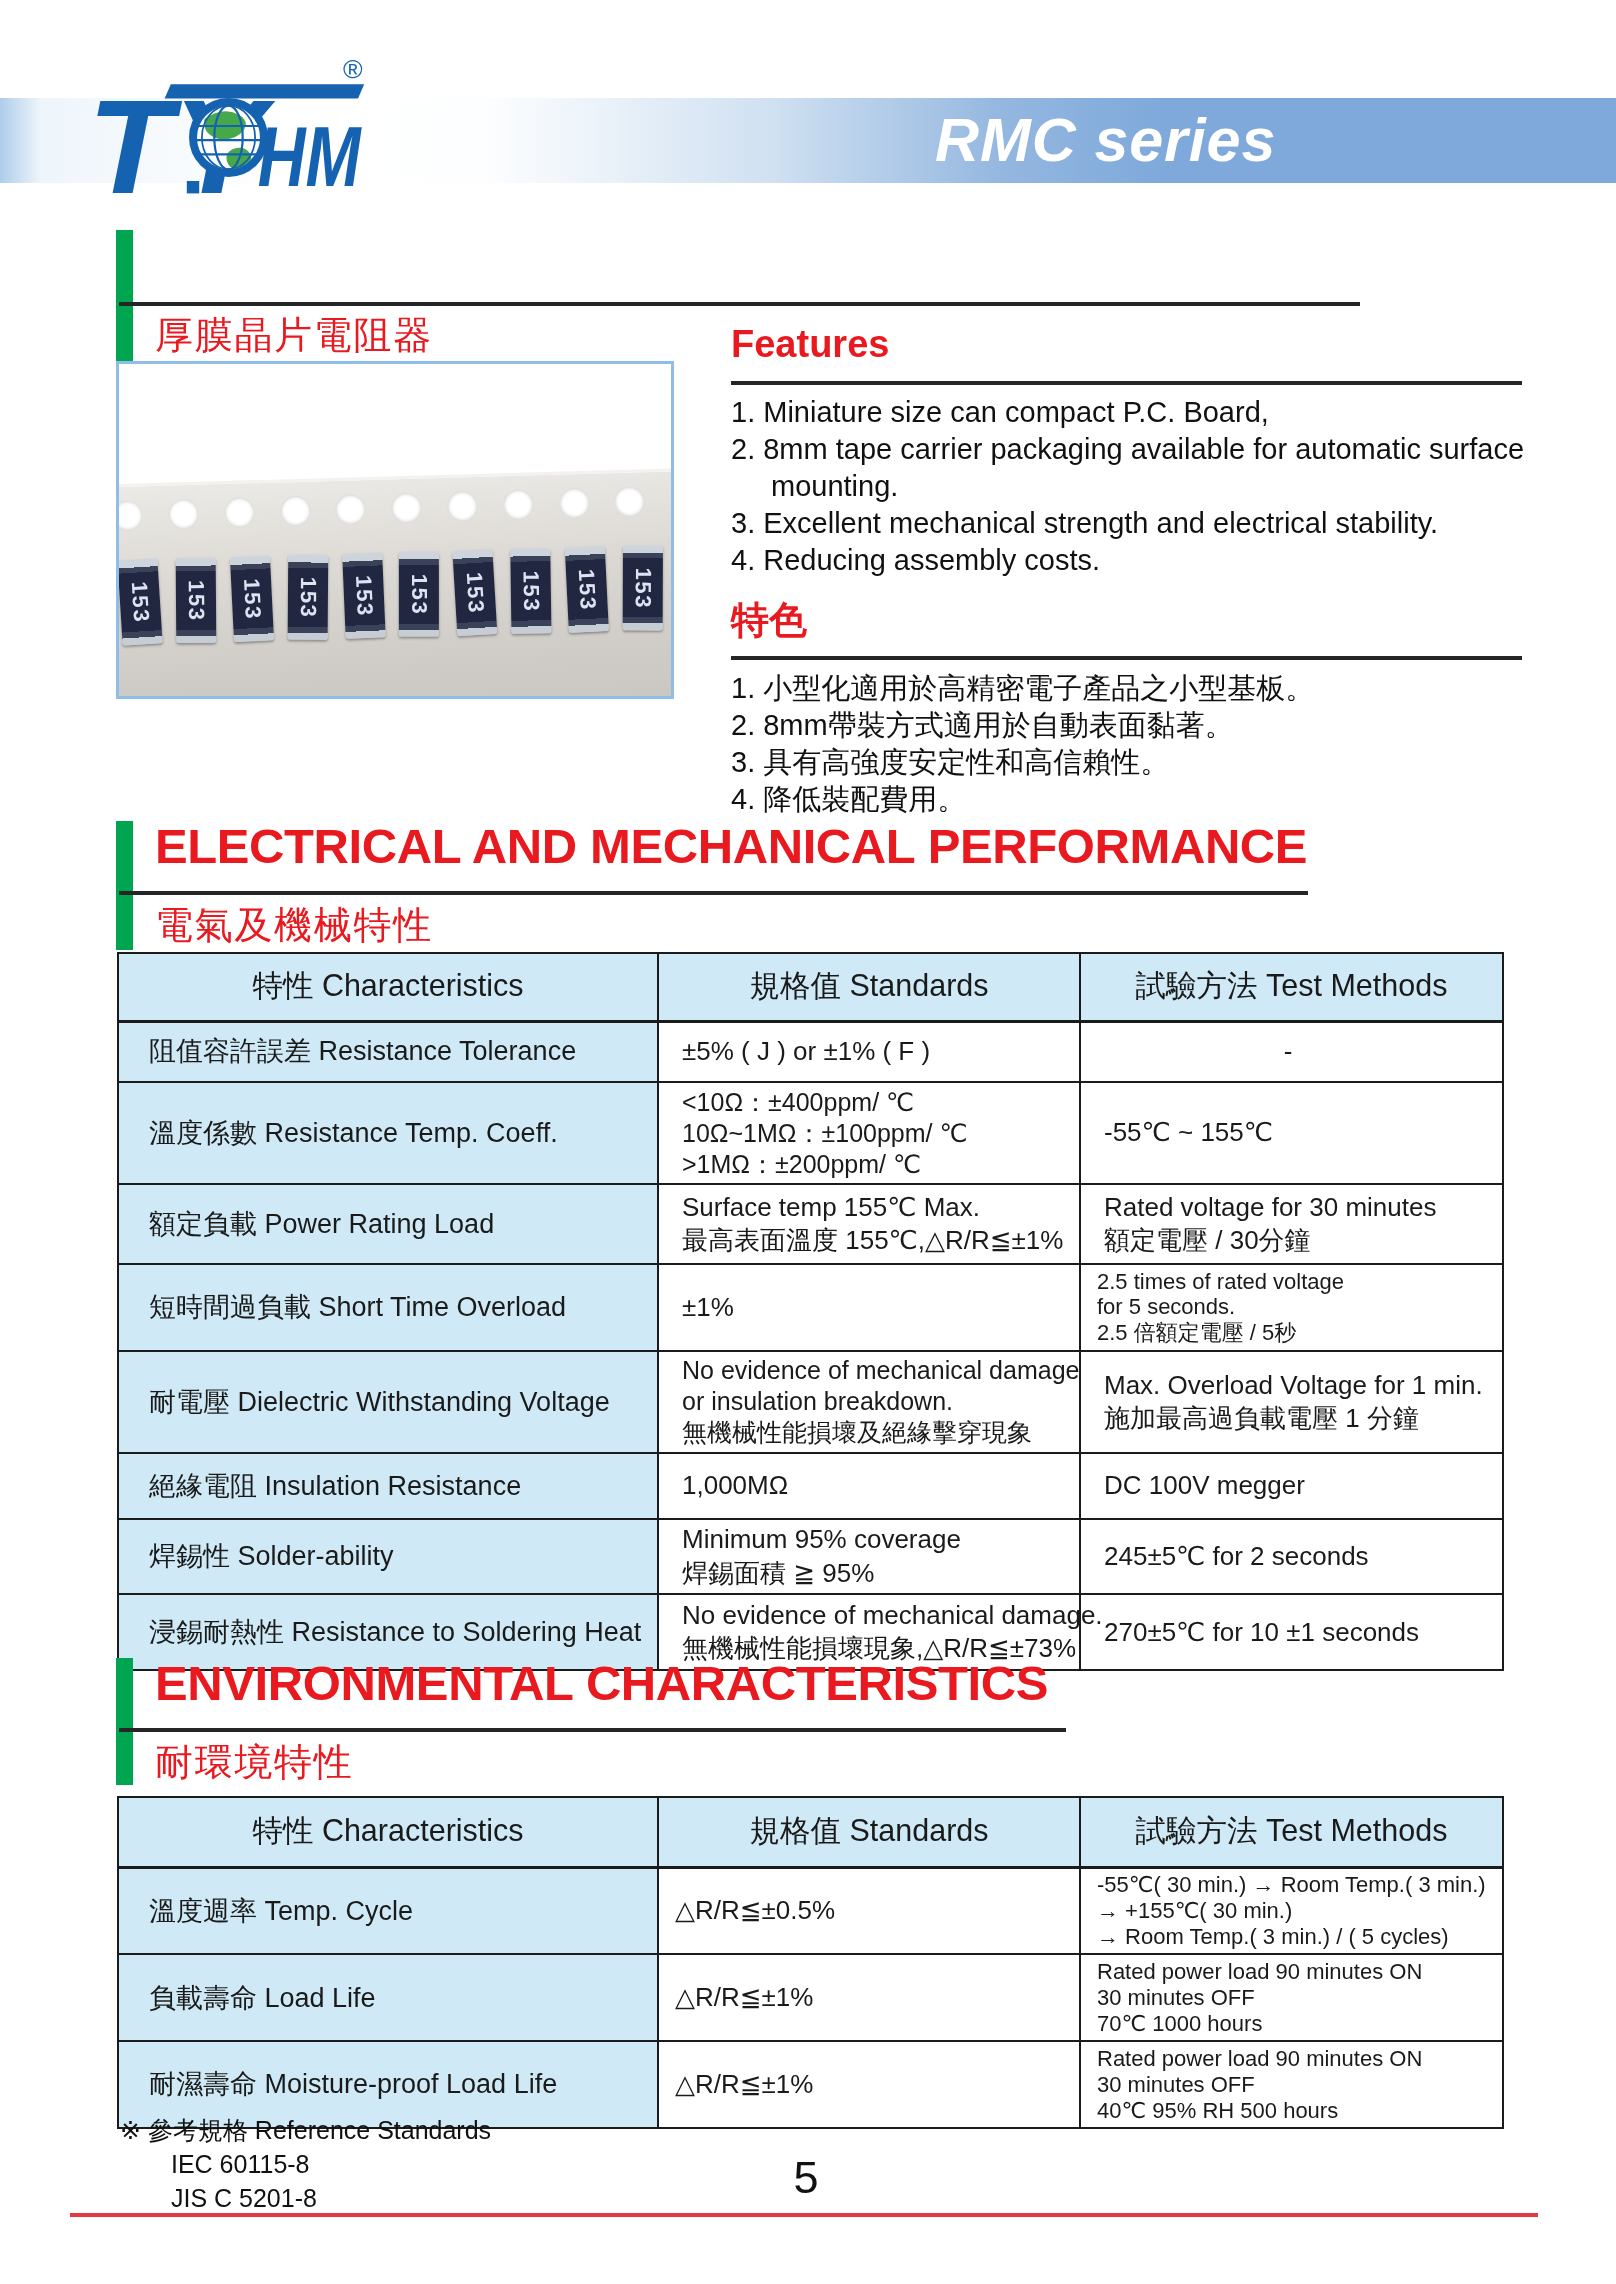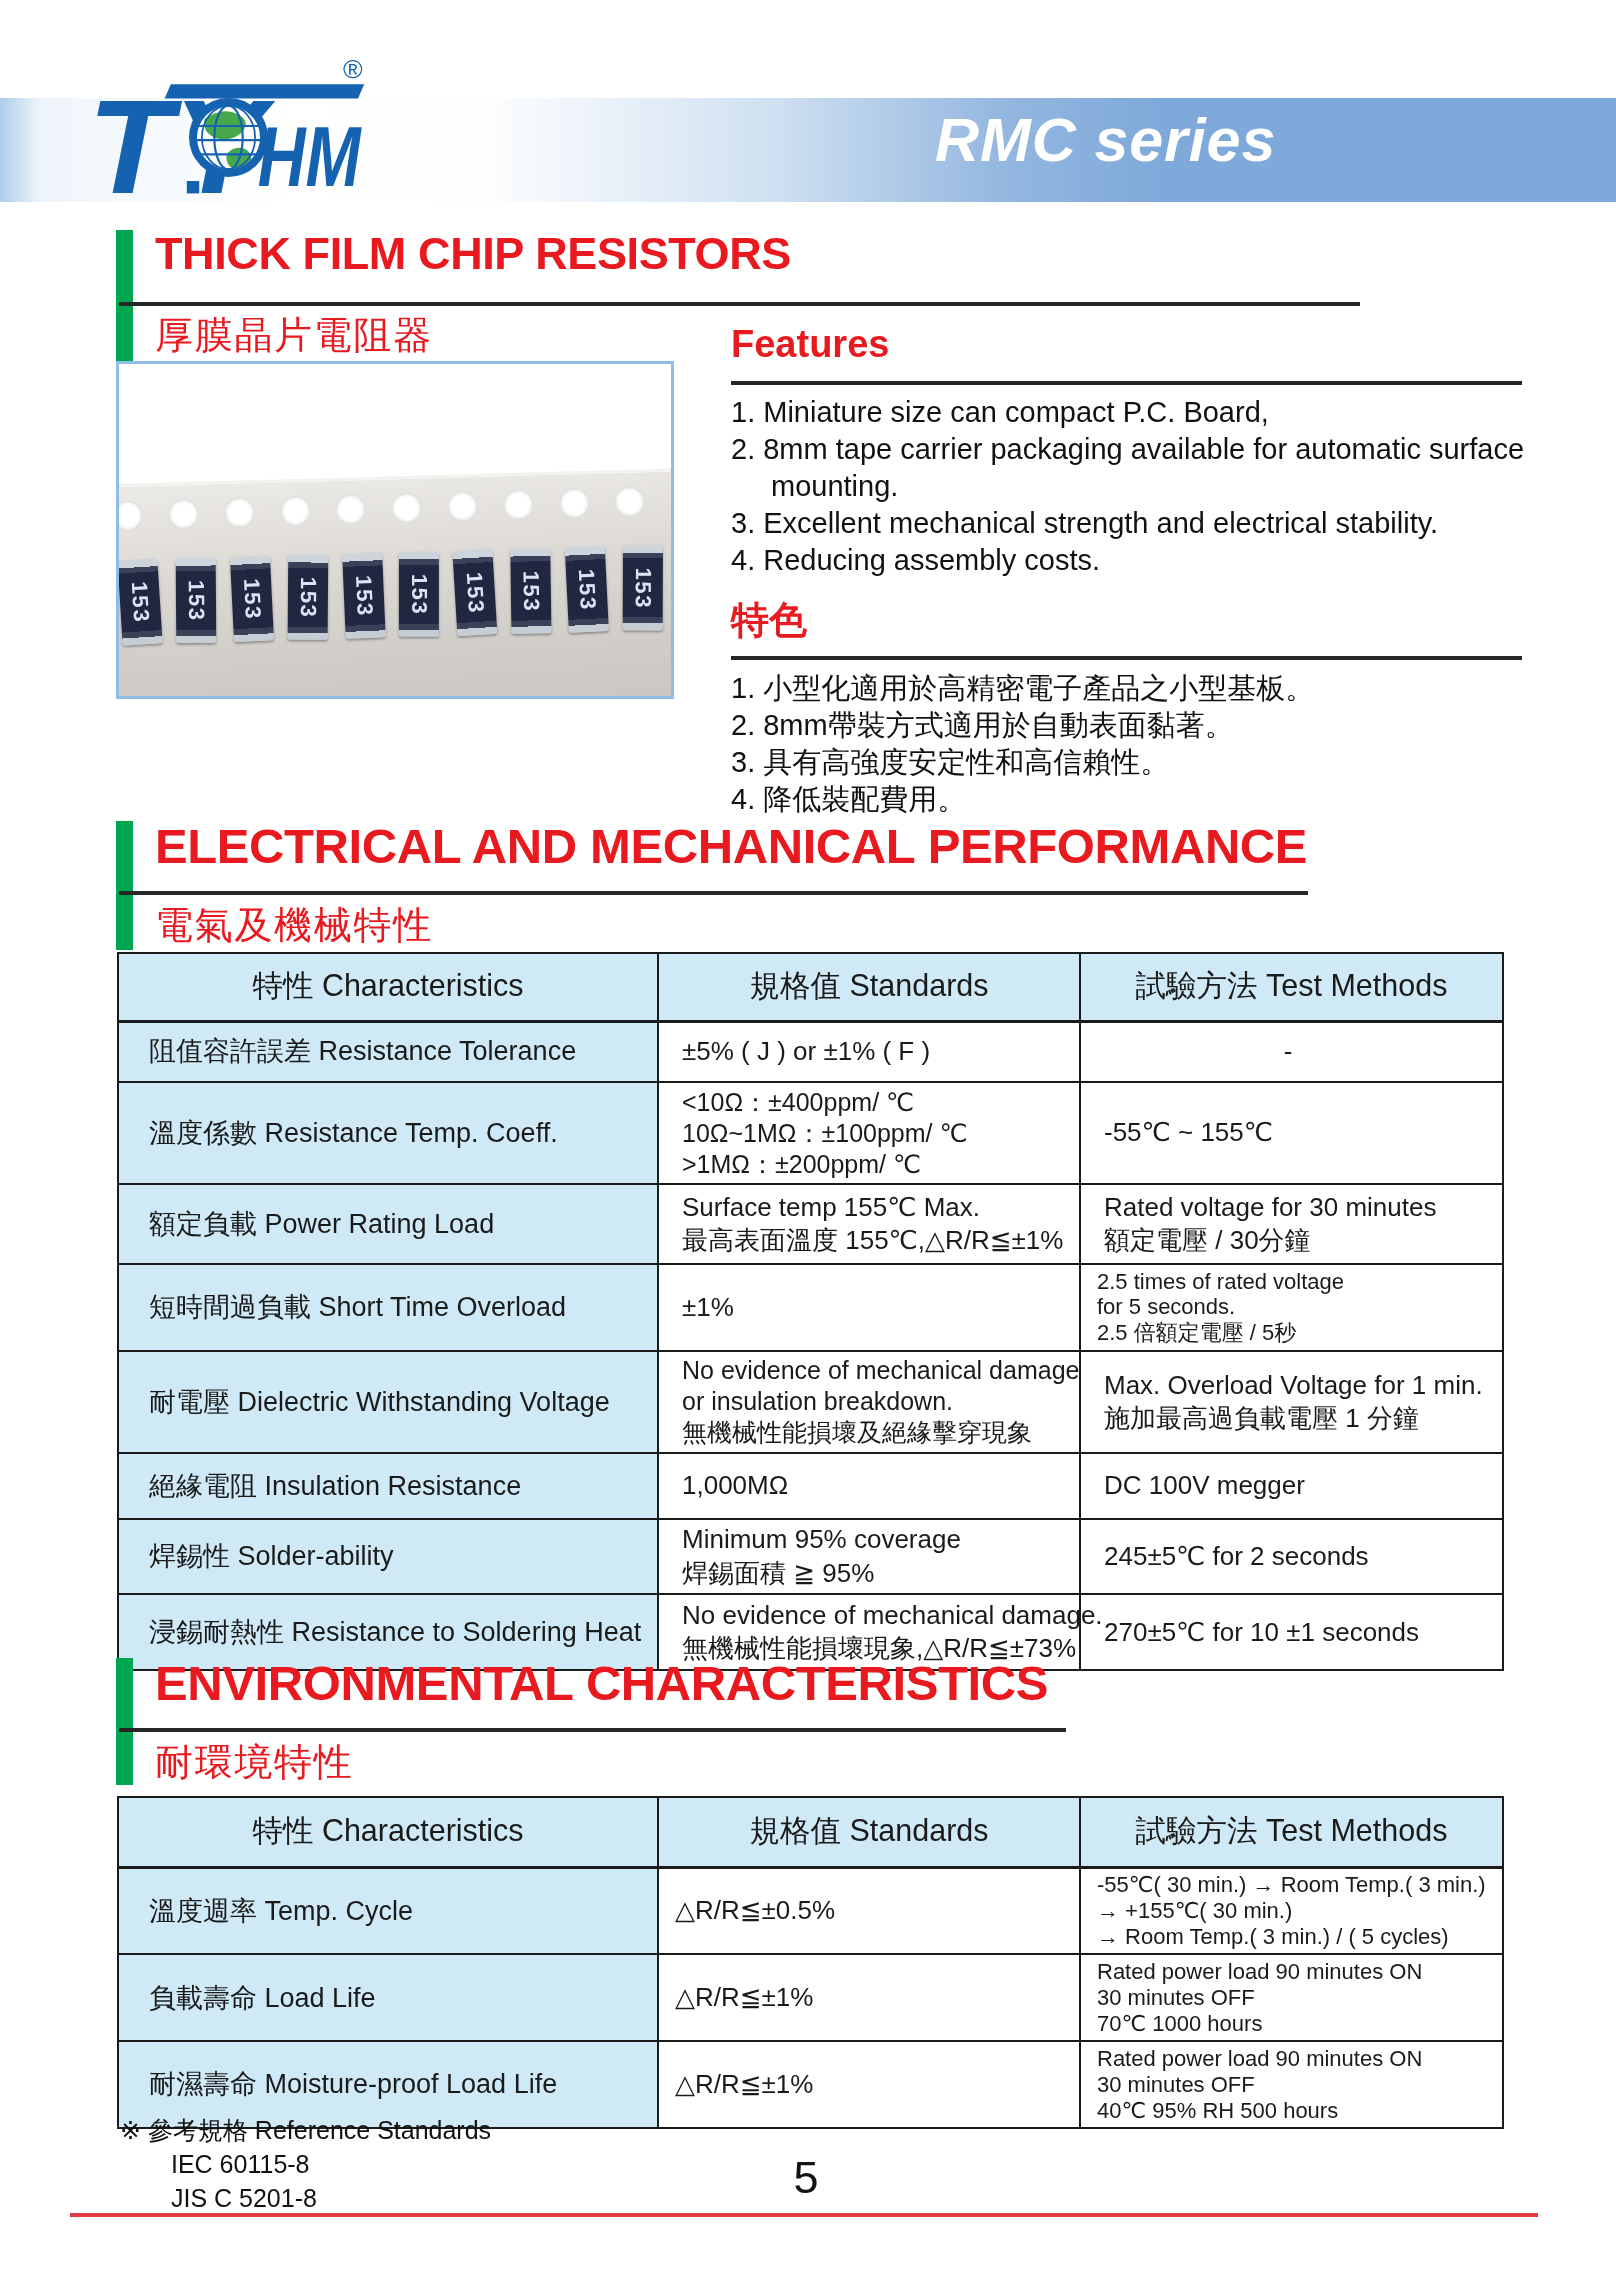--- a/index.html
+++ b/index.html
@@ -12,21 +12,21 @@
     --line-dark:#262626;
     --footer-red:#e23b41;
     --ink:#1a1a1a;
   }
   *{margin:0;padding:0;box-sizing:border-box}
   html,body{background:#fff}
   body{font-family:"Liberation Sans","DejaVu Sans",sans-serif;color:var(--ink)}
   .page{position:relative;width:1616px;height:2284px;background:#fff;overflow:hidden}
 
   
-  .band{position:absolute;left:0;top:98px;width:1616px;height:104px;
+  .band{position:absolute;left:0;top:98px;width:1616px;height:85px;
     background:linear-gradient(90deg,#aecdeb 0,#eef5fb 2.5%,#ffffff 18%,#fdfeff 30%,#cfe0f1 48%,#94b7e0 62%,var(--band-blue) 72%,var(--band-blue) 100%);}
   .rmc{position:absolute;left:935px;top:7px;font-size:61px;font-weight:bold;font-style:italic;color:#ffffff;letter-spacing:0.9px;white-space:nowrap}
   .logo{position:absolute;left:91px;top:45px;width:275px;height:162px}
 
   
   .greenbar{position:absolute;width:17.4px;background:var(--bar-green)}
   .sec-title{position:absolute;color:var(--accent-red);font-weight:bold;letter-spacing:-0.4px;white-space:nowrap}
   .sec-zh{position:absolute;color:var(--accent-red);font-weight:normal;letter-spacing:1.7px;white-space:nowrap}
   .rule{position:absolute;height:3.5px;background:var(--line-dark)}
 
@@ -106,21 +106,20 @@
         <line x1="119" y1="90" x2="191" y2="90" stroke="#1563b0" stroke-width="2.5"></line>
         <line x1="119" y1="106" x2="191" y2="106" stroke="#1563b0" stroke-width="2.5"></line>
         <line x1="121" y1="122" x2="189" y2="122" stroke="#1563b0" stroke-width="2.5"></line>
       </g>
       <text x="188" y="158" font-size="96" font-weight="bold" font-style="italic" font-family="Liberation Sans, DejaVu Sans, sans-serif" fill="#1563b0" textLength="116" lengthAdjust="spacingAndGlyphs">HM</text>
       <text x="284" y="36" font-size="30" font-family="Liberation Sans, DejaVu Sans, sans-serif" fill="#1563b0">®</text>
     </svg>
   </div>
 
   <div class="greenbar" style="left:116px;top:230px;height:133px"></div>
-  <div class="sec-title" style="left:155px;top:228px;font-size:45px">THICK FILM CHIP RESISTORS</div>
   <div class="rule" style="left:119px;top:302px;width:1241px"></div>
   <div class="sec-zh" style="left:155px;top:310px;font-size:38px">厚膜晶片電阻器</div>
 
   <div class="photo">
     <div class="tape">
       <div>
           <div class="hole" style="left: 12.2px;"></div>
           <div class="hole" style="left: 68px;"></div>
           <div class="hole" style="left: 124px;"></div>
           <div class="hole" style="left: 180px;"></div>

